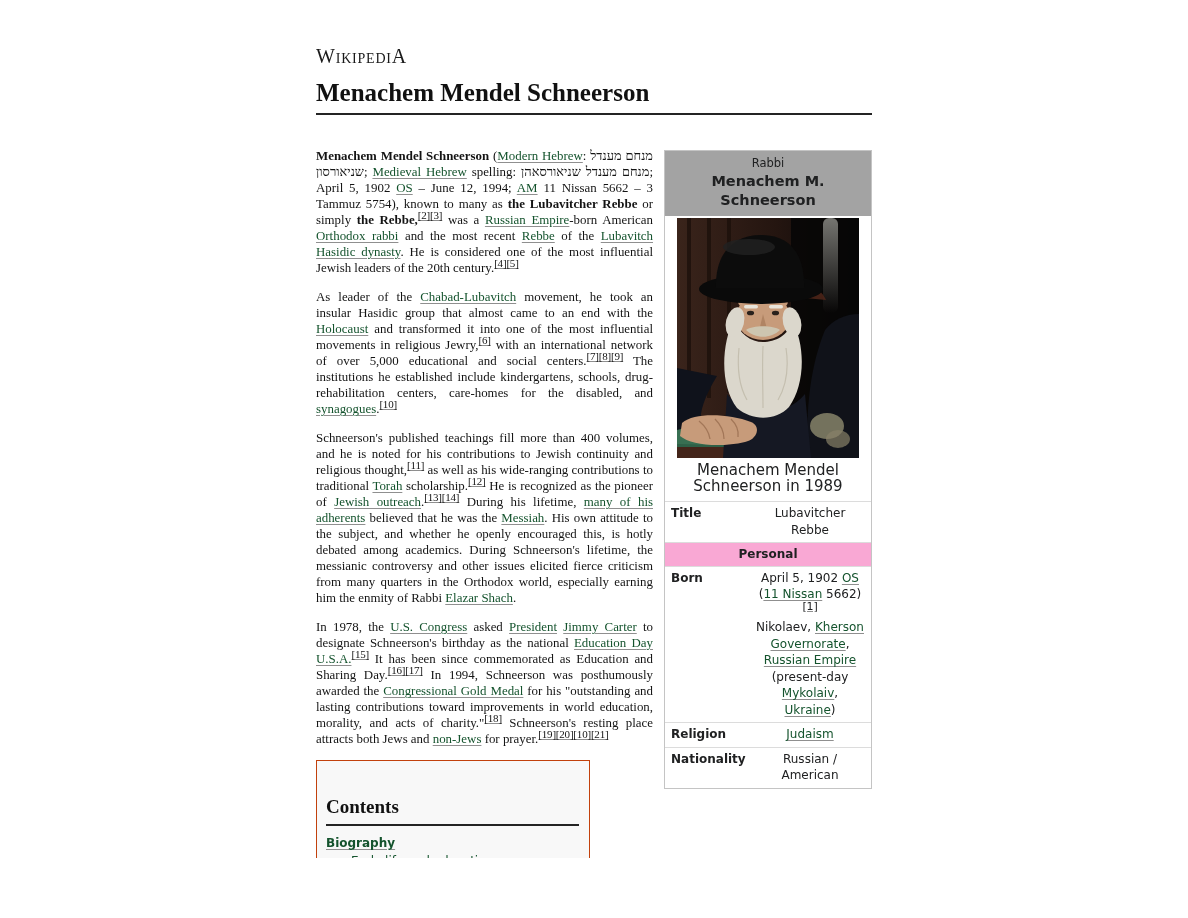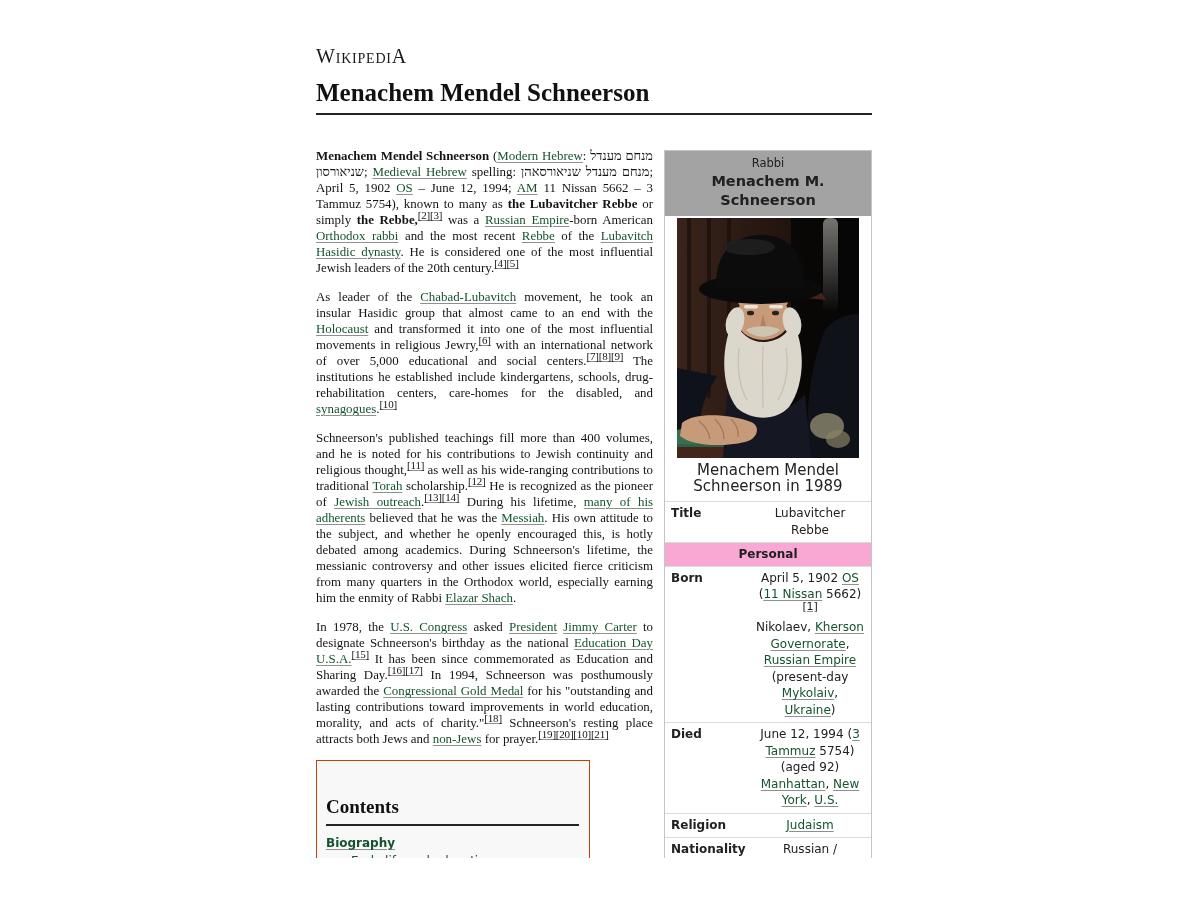--- a/index.html
+++ b/index.html
@@ -160,24 +160,20 @@
                 <td>Lubavitcher Rebbe</td>
               </tr>
               <tr class="ib-section">
                 <td colspan="2" style="background: #f9a8d4;">Personal</td>
               </tr>
               <tr>
                 <th>Born</th>
                 <td>April 5, 1902 <a class="lk">OS</a> (<a class="lk">11 Nissan</a> 5662)<sup class="ref" style="text-decoration: underline rgb(143, 143, 143);">[1]</sup><br>Nikolaev, <a class="lk">Kherson Governorate</a>, <a class="lk">Russian Empire</a> (present-day <a class="lk">Mykolaiv</a>, <a class="lk">Ukraine</a>)</td>
               </tr>
               <tr>
-                <th>Died</th>
-                <td>June 12, 1994 (<a class="lk">3 Tammuz</a> 5754) (aged 92)<br><a class="lk">Manhattan</a>, <a class="lk">New York</a>, <a class="lk">U.S.</a></td>
-              </tr>
-              <tr>
                 <th>Religion</th>
                 <td><a class="lk">Judaism</a></td>
               </tr>
               <tr>
                 <th>Nationality</th>
                 <td>Russian / American</td>
               </tr>
             </tbody>
         </table>
       </div>

